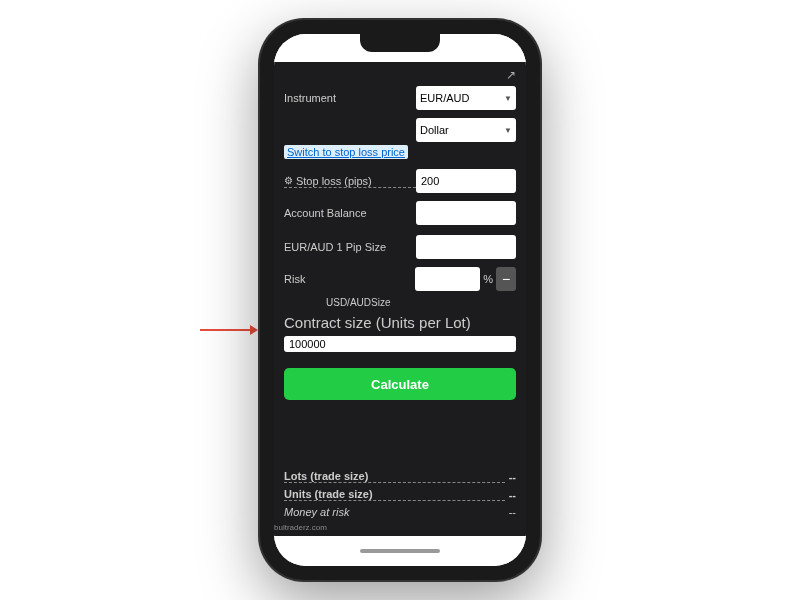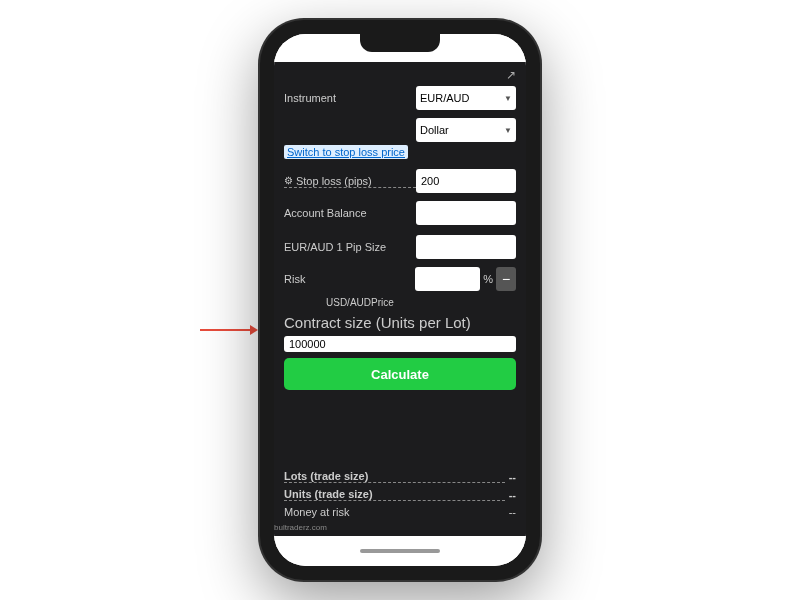--- a/index.html
+++ b/index.html
@@ -255,20 +255,21 @@
       background: #22cc44;
       color: #ffffff;
       border: none;
       border-radius: 5px;
       width: 100%;
       height: 32px;
       font-size: 13px;
       font-weight: 600;
       cursor: pointer;
       margin-bottom: 8px;
+      margin-top: 10px;
     }
 
     .result-section {
       padding: 0 10px;
     }
 
     .result-row {
       display: flex;
       align-items: flex-end;
       margin-bottom: 5px;
@@ -291,20 +292,21 @@
     .money-at-risk-row {
       display: flex;
       align-items: center;
       margin-bottom: 5px;
     }
 
     .money-label {
       flex: 1;
       font-size: 11px;
       color: #cccccc;
+      font-style: italic;
     }
 
     .money-value {
       color: #ccc;
       font-size: 11px;
     }
 
     .screen-bottom-bar {
       height: 30px;
       background: #ffffff;
@@ -445,21 +447,21 @@
               <input class="risk-input" type="text" value="" style="">
               <span class="percent-label">%</span>
               <button class="minus-btn">−</button>
             </div>
           </div>
 
           
           <div class="price-row">
             <div class="price-label-group">
               <span class="price-currency">USD/AUD</span>
-              <span class="price-word">Price</span>
+              <span class="price-word">Size</span>
             </div>
           </div>
 
           
           <div class="contract-row">
             <div class="contract-label">Contract size (Units per Lot)</div>
             <input class="contract-input" type="text" value="100000" style="">
           </div>
 
           

